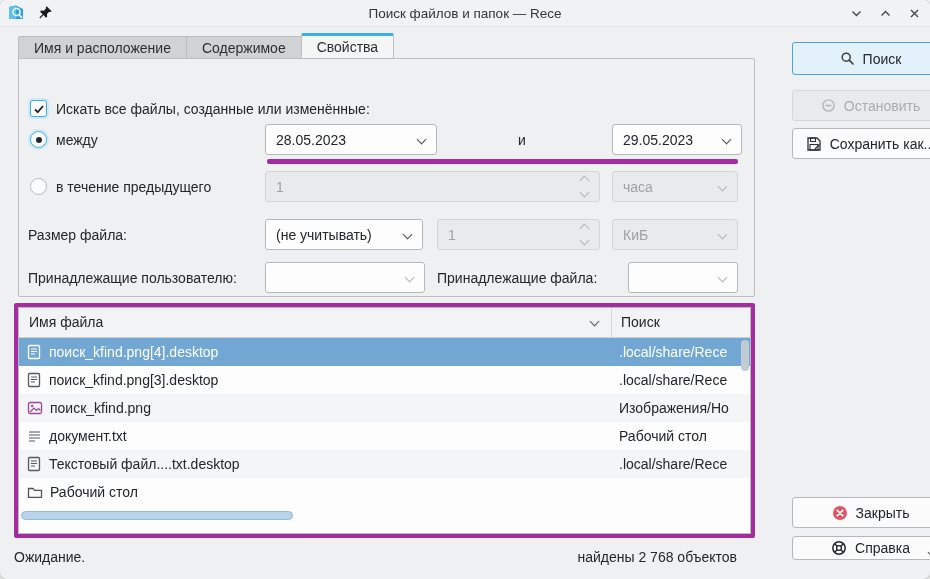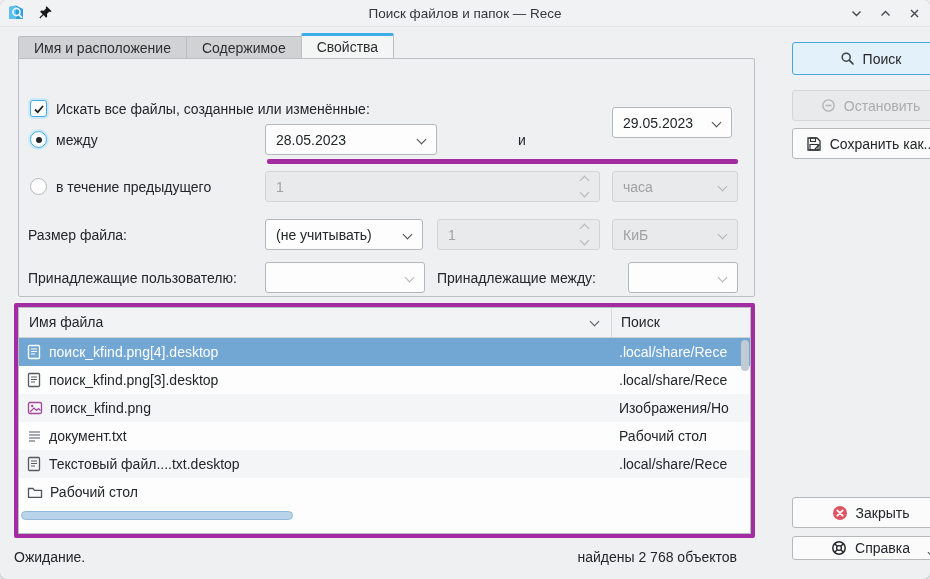--- a/index.html
+++ b/index.html
@@ -118,21 +118,21 @@
   </div>
   <div class="lbl" style="left:56px;top:101px;">Искать все файлы, созданные или изменённые:</div>
 
   <div class="radio sel" style="left:30px;top:131px;"></div>
   <div class="lbl" style="left:56px;top:132px;">между</div>
   <div class="combo" style="left:265px;top:124px;width:172px;">
     <span>28.05.2023</span>
       <span class="chev"></span>
   </div>
   <div class="lbl" style="left:492px;top:132px;width:60px;text-align:center;">и</div>
-  <div class="combo" style="left:612px;top:107px;width:120px;">
+  <div class="combo" style="left:612px;top:124px;width:130px;">
     <span>29.05.2023</span>
       <span class="chev"></span>
   </div>
 
   <div class="ann-line" style="background: rgb(163, 45, 160);"></div>
 
   <div class="radio" style="left:30px;top:178px;"></div>
   <div class="lbl" style="left:56px;top:179px;">в течение предыдущего</div>
   <div class="spin dis" style="left:265px;top:171px;width:335px;">
     <span>1</span>
@@ -161,21 +161,21 @@
   <div class="combo dis" style="left:612px;top:219px;width:126px;">
     <span>КиБ</span>
       <span class="chev"></span>
   </div>
 
   <div class="lbl" style="left:28px;top:270px;">Принадлежащие пользователю:</div>
   <div class="combo empty" style="left:265px;top:262px;width:160px;">
     <span></span>
       <span class="chev"></span>
   </div>
-  <div class="lbl" style="left:437px;top:270px;">Принадлежащие между:</div>
+  <div class="lbl" style="left:437px;top:270px;">Принадлежащие файла:</div>
   <div class="combo empty" style="left:628px;top:262px;width:110px;">
     <span></span>
       <span class="chev"></span>
   </div>
 
   <div class="ann-box" style="border-color: rgb(163, 45, 160);">
     <div class="list">
       <div class="lheader">
         <span class="h1">Имя файла</span>
         <span class="sort"></span>

